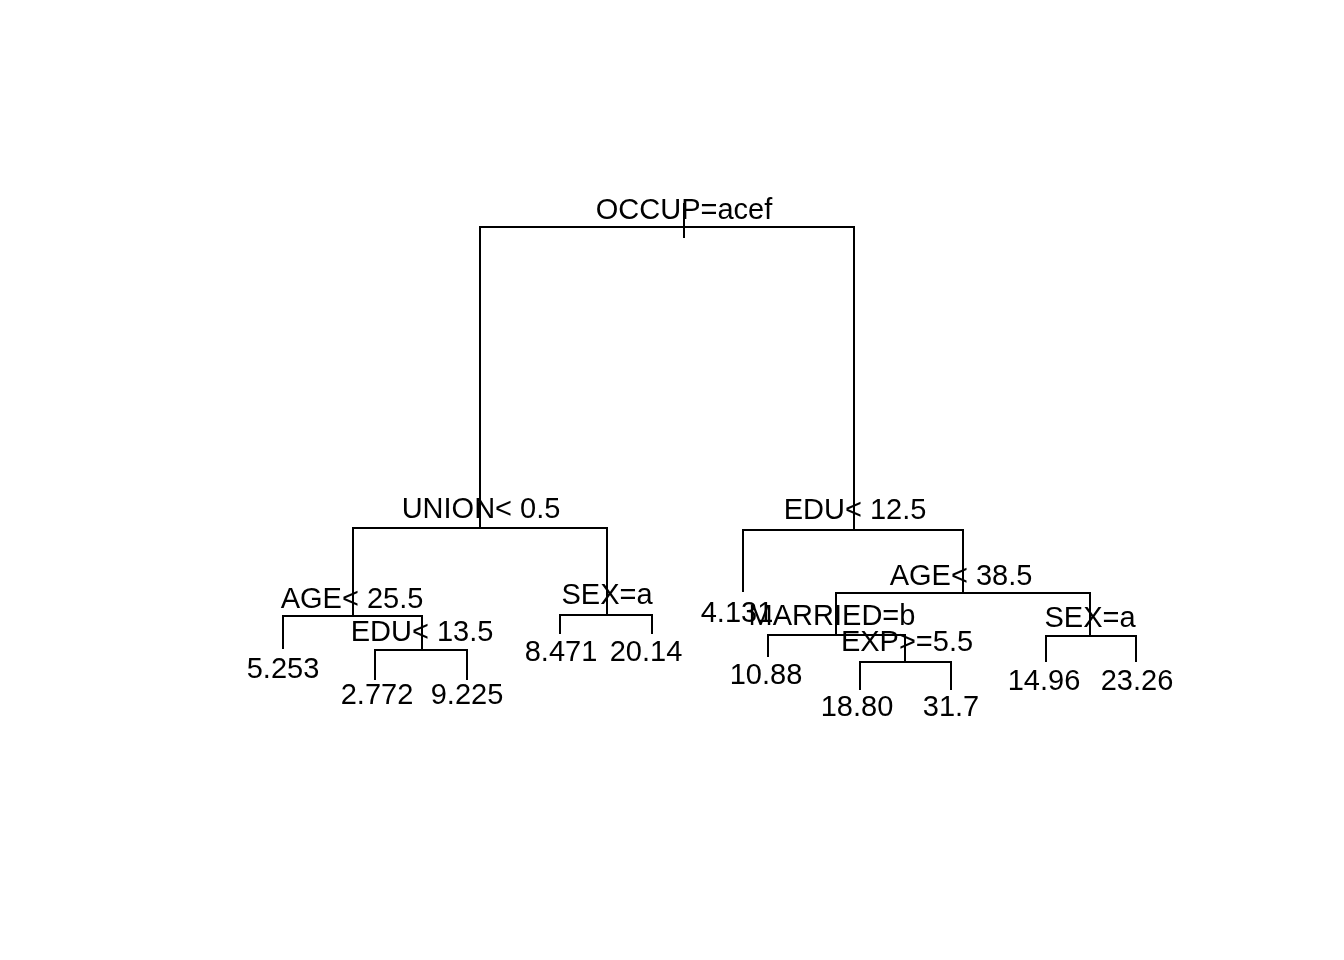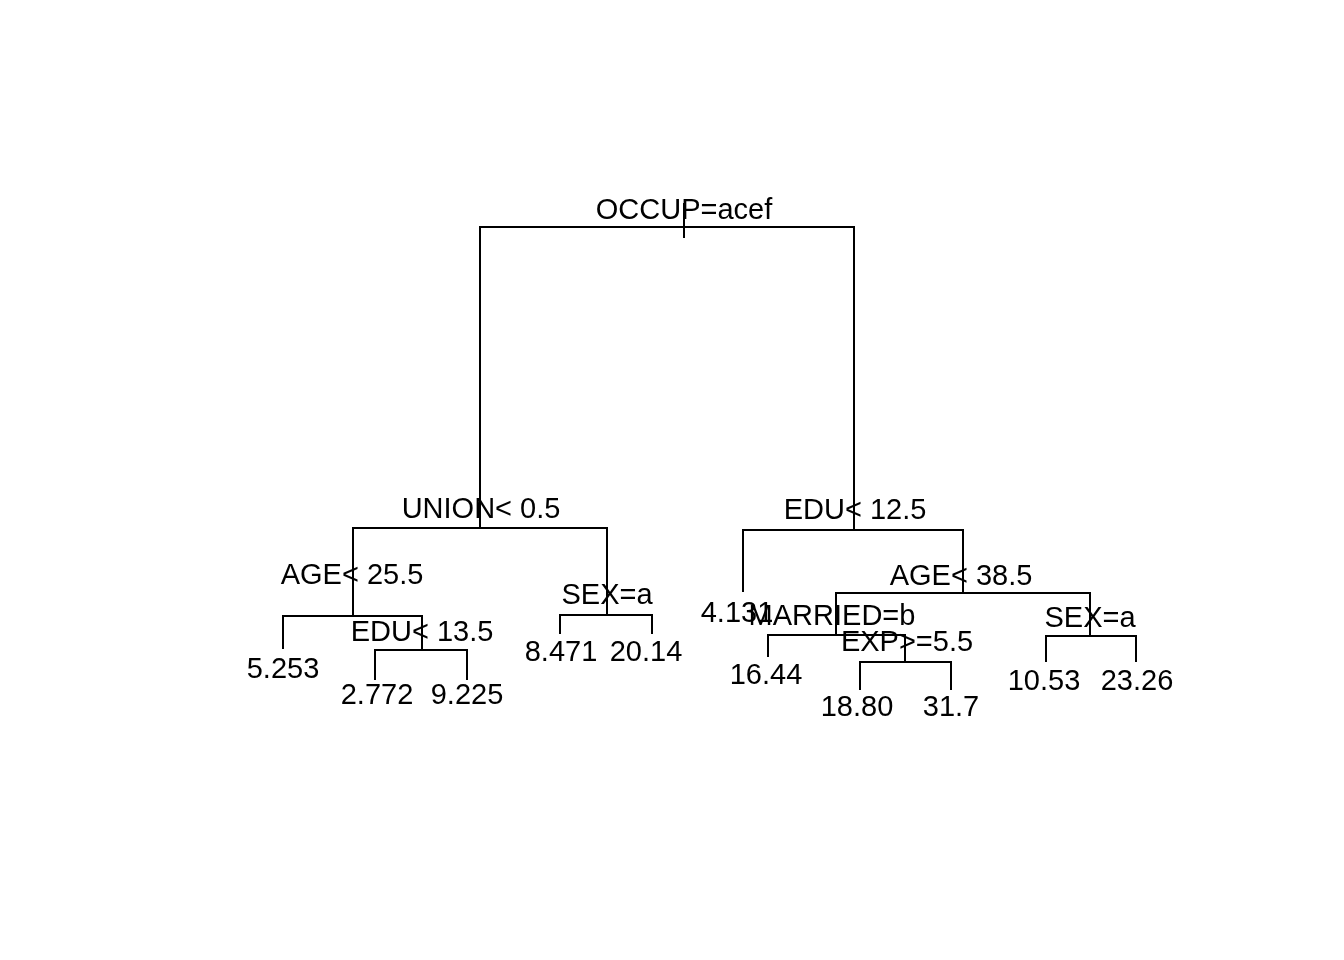--- a/index.html
+++ b/index.html
@@ -49,33 +49,33 @@
     <path d="M 743,592 L 743,530 L 963,530 L 963,593"></path>
     <path d="M 836,635 L 836,593 L 1090,593 L 1090,636"></path>
     <path d="M 768,657 L 768,635 L 905,635 L 905,662"></path>
     <path d="M 860,690 L 860,662 L 951,662 L 951,690"></path>
     <path d="M 1046,662 L 1046,636 L 1136,636 L 1136,662"></path>
   </svg>
 
   <span class="lbl" style="left:684px; top:195px">OCCUP=acef</span>
   <span class="lbl" style="left:481px; top:494px">UNION&lt; 0.5</span>
   <span class="lbl" style="left:855px; top:495px">EDU&lt; 12.5</span>
-  <span class="lbl" style="left:352px; top:560px">AGE&lt; 25.5</span>
+  <span class="lbl" style="left:352px; top:584px">AGE&lt; 25.5</span>
   <span class="lbl" style="left:607px; top:580px">SEX=a</span>
   <span class="lbl" style="left:422px; top:617px">EDU&lt; 13.5</span>
   <span class="lbl" style="left:961px; top:561px">AGE&lt; 38.5</span>
   <span class="lbl" style="left:832px; top:601px">MARRIED=b</span>
   <span class="lbl" style="left:907px; top:627px">EXP&gt;=5.5</span>
   <span class="lbl" style="left:1090px; top:603px">SEX=a</span>
 
   <span class="lbl" style="left:283px; top:654px">5.253</span>
   <span class="lbl" style="left:377px; top:680px">2.772</span>
   <span class="lbl" style="left:467px; top:680px">9.225</span>
   <span class="lbl" style="left:561px; top:637px">8.471</span>
   <span class="lbl" style="left:646px; top:637px">20.14</span>
   <span class="lbl" style="left:737px; top:598px">4.131</span>
-  <span class="lbl" style="left:766px; top:660px">16.44</span>
+  <span class="lbl" style="left:766px; top:660px">10.88</span>
   <span class="lbl" style="left:857px; top:692px">18.80</span>
   <span class="lbl" style="left:951px; top:692px">31.7</span>
-  <span class="lbl" style="left:1044px; top:666px">10.53</span>
+  <span class="lbl" style="left:1044px; top:666px">14.96</span>
   <span class="lbl" style="left:1137px; top:666px">23.26</span>
 
 </div>
 
 </body></html>

